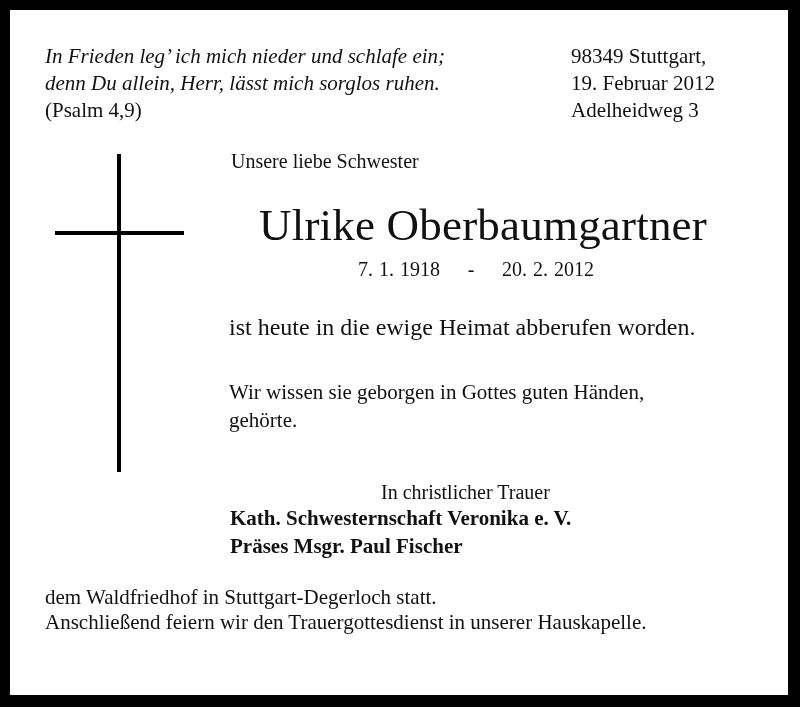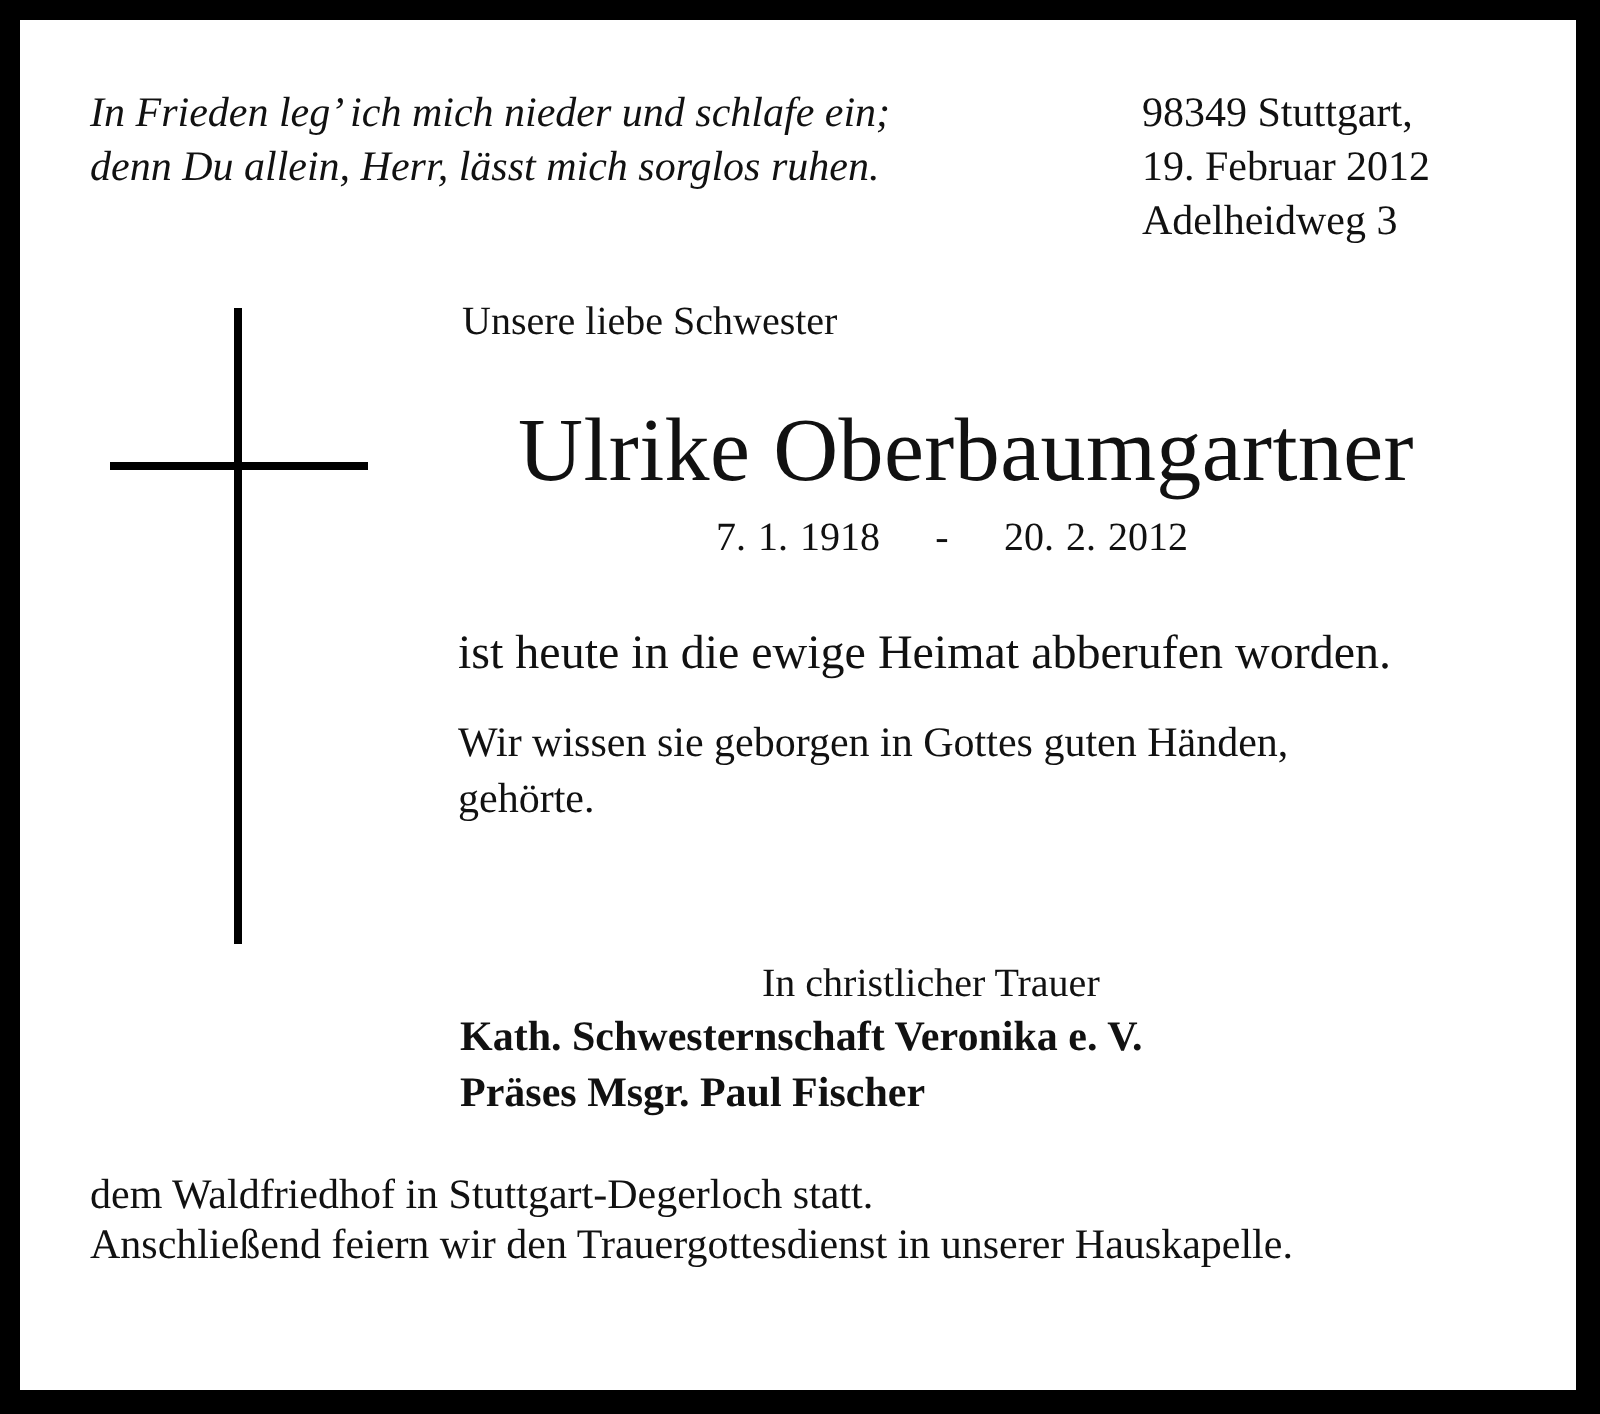--- a/index.html
+++ b/index.html
@@ -11,33 +11,34 @@
   .psalm { left: 45px; top: 43px; font-size: 21px; line-height: 27px; font-style: italic; }
   .psalm .ref { font-style: normal; }
   .address { left: 571px; top: 43px; font-size: 21px; line-height: 27px; }
   .cross-v { position: absolute; left: 117px; top: 154px; width: 4px; height: 318px; background: #000; }
   .cross-h { position: absolute; left: 55px; top: 231px; width: 129px; height: 4px; background: #000; }
   .intro { left: 231px; top: 150px; font-size: 20px; }
   .name { left: 231px; top: 199px; font-size: 45px; letter-spacing: 0.2px; margin-left: 28px; }
   .dates { left: 358px; top: 258px; font-size: 20px; word-spacing: 1px; }
   .dates .sep { display: inline-block; width: 62px; text-align: center; }
   .p1 { left: 229px; top: 314px; font-size: 24px; }
-  .p2 { left: 229px; top: 357px; font-size: 21px; line-height: 28px; }
+  .p2 { left: 229px; top: 378px; font-size: 21px; line-height: 28px; }
   .mourn { left: 381px; top: 481px; font-size: 20px; }
   .sig { left: 230px; top: 504px; width: 540px; text-align: left; font-size: 21px; font-weight: bold; line-height: 28px; }
   .funeral { left: 45px; top: 585px; font-size: 21px; line-height: 25px; }
 </style>
 </head>
 <body>
 
 <div class="frame"></div>
 
 <div class="abs psalm">
   <div>In Frieden leg’ ich mich nieder und schlafe ein;</div>
   <div>denn Du allein, Herr,  lässt mich sorglos ruhen.</div>
+  <div class="ref">(Psalm 4,9)</div>
 </div>
 
 <div class="abs address">
   <div>98349 Stuttgart,</div>
   <div>19. Februar 2012</div>
   <div>Adelheidweg 3</div>
 </div>
 
 <div>
   <div class="cross-v"></div>

